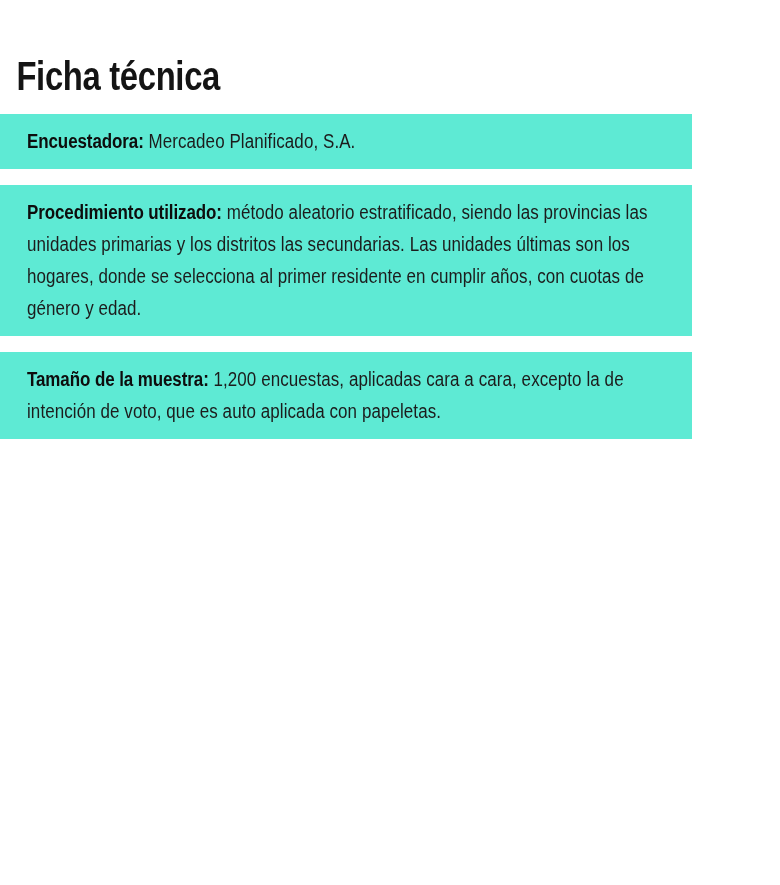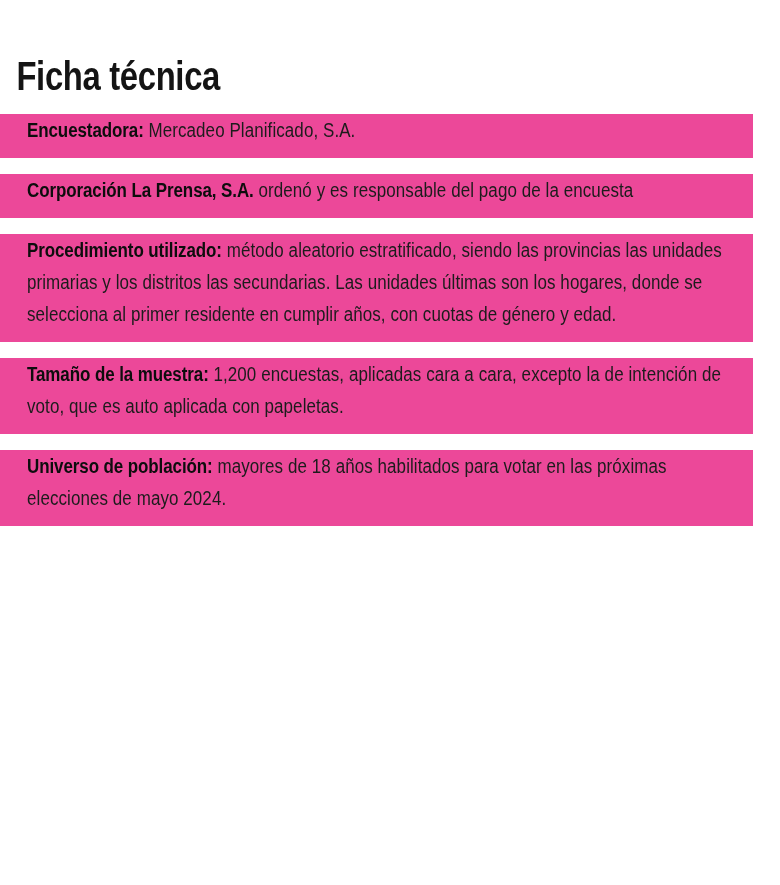--- a/index.html
+++ b/index.html
@@ -32,24 +32,24 @@
     font-family: "Liberation Sans Narrow", "Liberation Sans", sans-serif;
     transform: scaleX(0.82);
     transform-origin: left top;
     white-space: nowrap;
   }
   .rows {
     margin-top: 16px;
     width: 780px;
   }
   .fact-row {
-    background: #ec4899;
-    width: 753px;
+    background: #5eead4;
+    width: 692px;
     box-sizing: border-box;
-    padding: 0 22px 12px 27px;
+    padding: 11px 22px 12px 27px;
     margin-bottom: 16px;
   }
   .fact-row:last-child {
     margin-bottom: 0;
   }
   .fact-text {
     margin: 0;
     font-size: 19.5px;
     line-height: 32px;
     font-weight: 400;
@@ -74,33 +74,27 @@
 <div id="fact-sheet">
 
   <h1 class="sheet-title">Ficha técnica</h1>
 
   <div class="rows">
 
     <div class="fact-row">
       <p class="fact-text"><span class="fact-label">Encuestadora:</span><span class="fact-value"> Mercadeo Planificado, S.A.</span></p>
     </div>
 
-    <div class="fact-row">
-      <p class="fact-text"><span class="fact-label">Corporación La Prensa, S.A.</span><span class="fact-value"> ordenó y es responsable del pago de la encuesta</span></p>
-    </div>
 
     <div class="fact-row">
       <p class="fact-text"><span class="fact-label">Procedimiento utilizado:</span><span class="fact-value"> método aleatorio estratificado, siendo las provincias las unidades primarias y los distritos las secundarias. Las unidades últimas son los hogares, donde se selecciona al primer residente en cumplir años, con cuotas de género y edad.</span></p>
     </div>
 
     <div class="fact-row">
       <p class="fact-text"><span class="fact-label">Tamaño de la muestra:</span><span class="fact-value"> 1,200 encuestas, aplicadas cara a cara, excepto la de intención de voto, que es auto aplicada con papeletas.</span></p>
     </div>
 
 
-    <div class="fact-row">
-      <p class="fact-text"><span class="fact-label">Universo de población:</span><span class="fact-value"> mayores de 18 años habilitados para votar en las próximas elecciones de mayo 2024.</span></p>
-    </div>
 
 
 
   </div>
 </div>
 
 </body></html>

